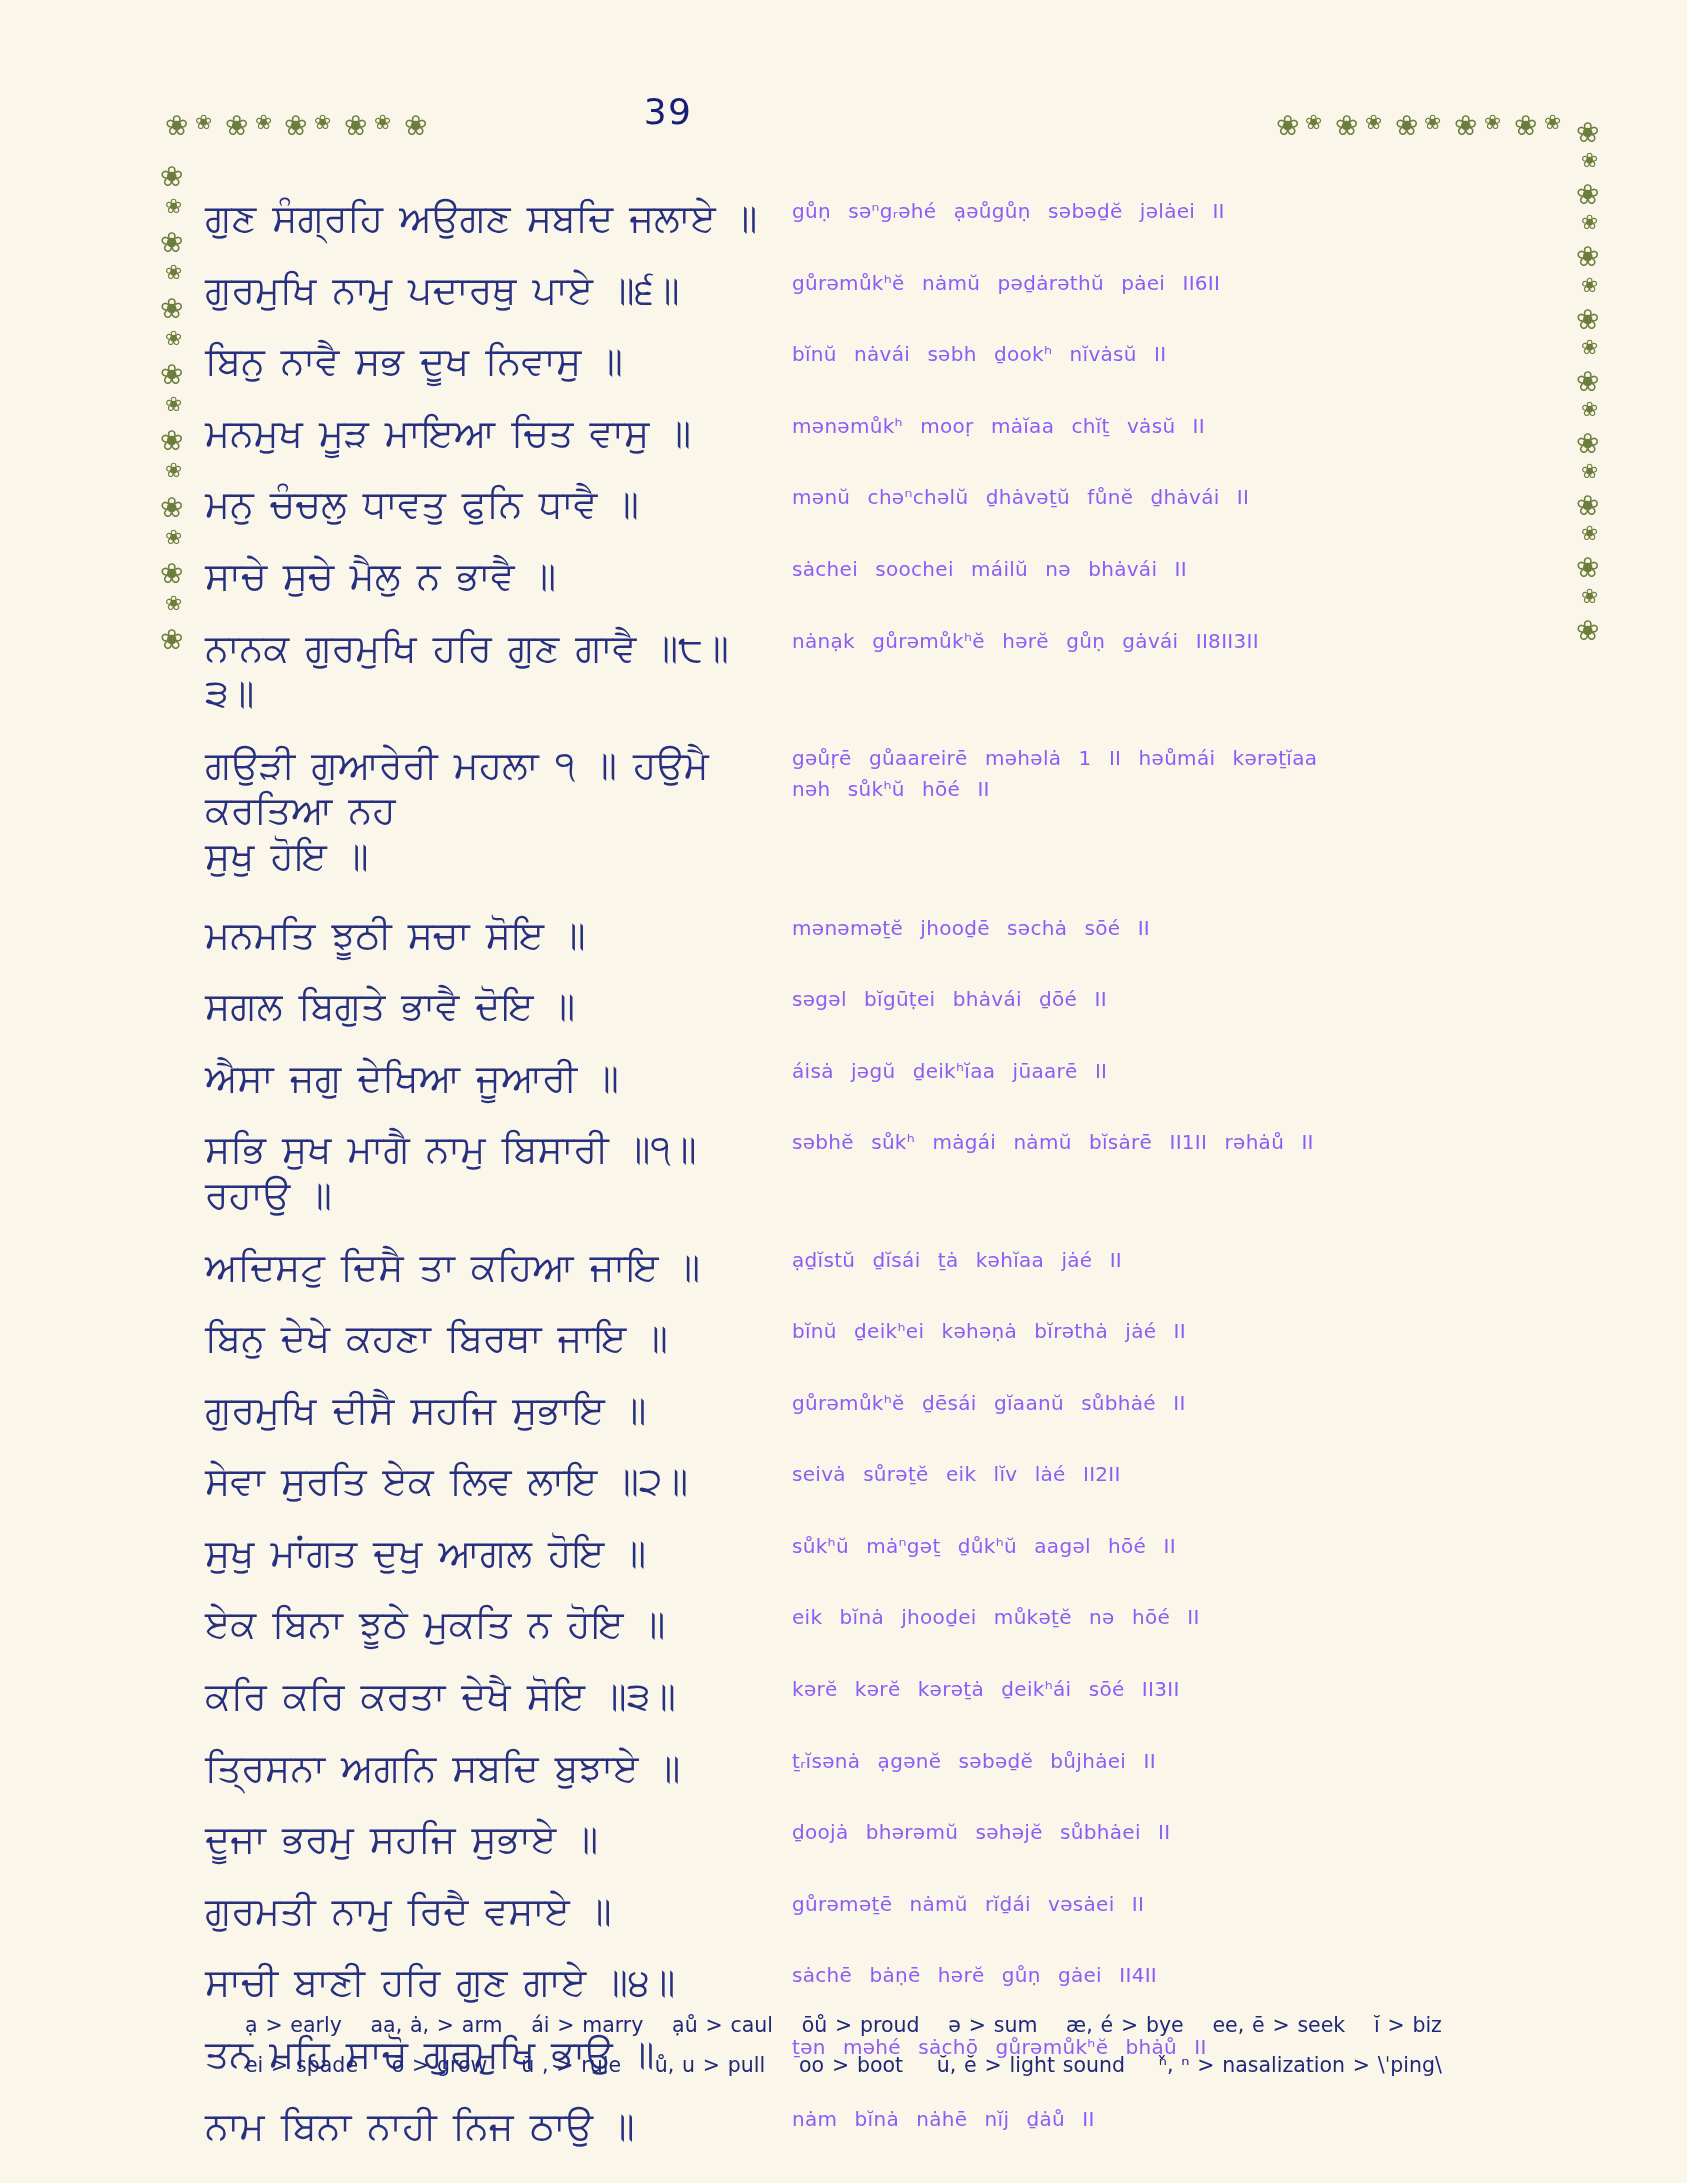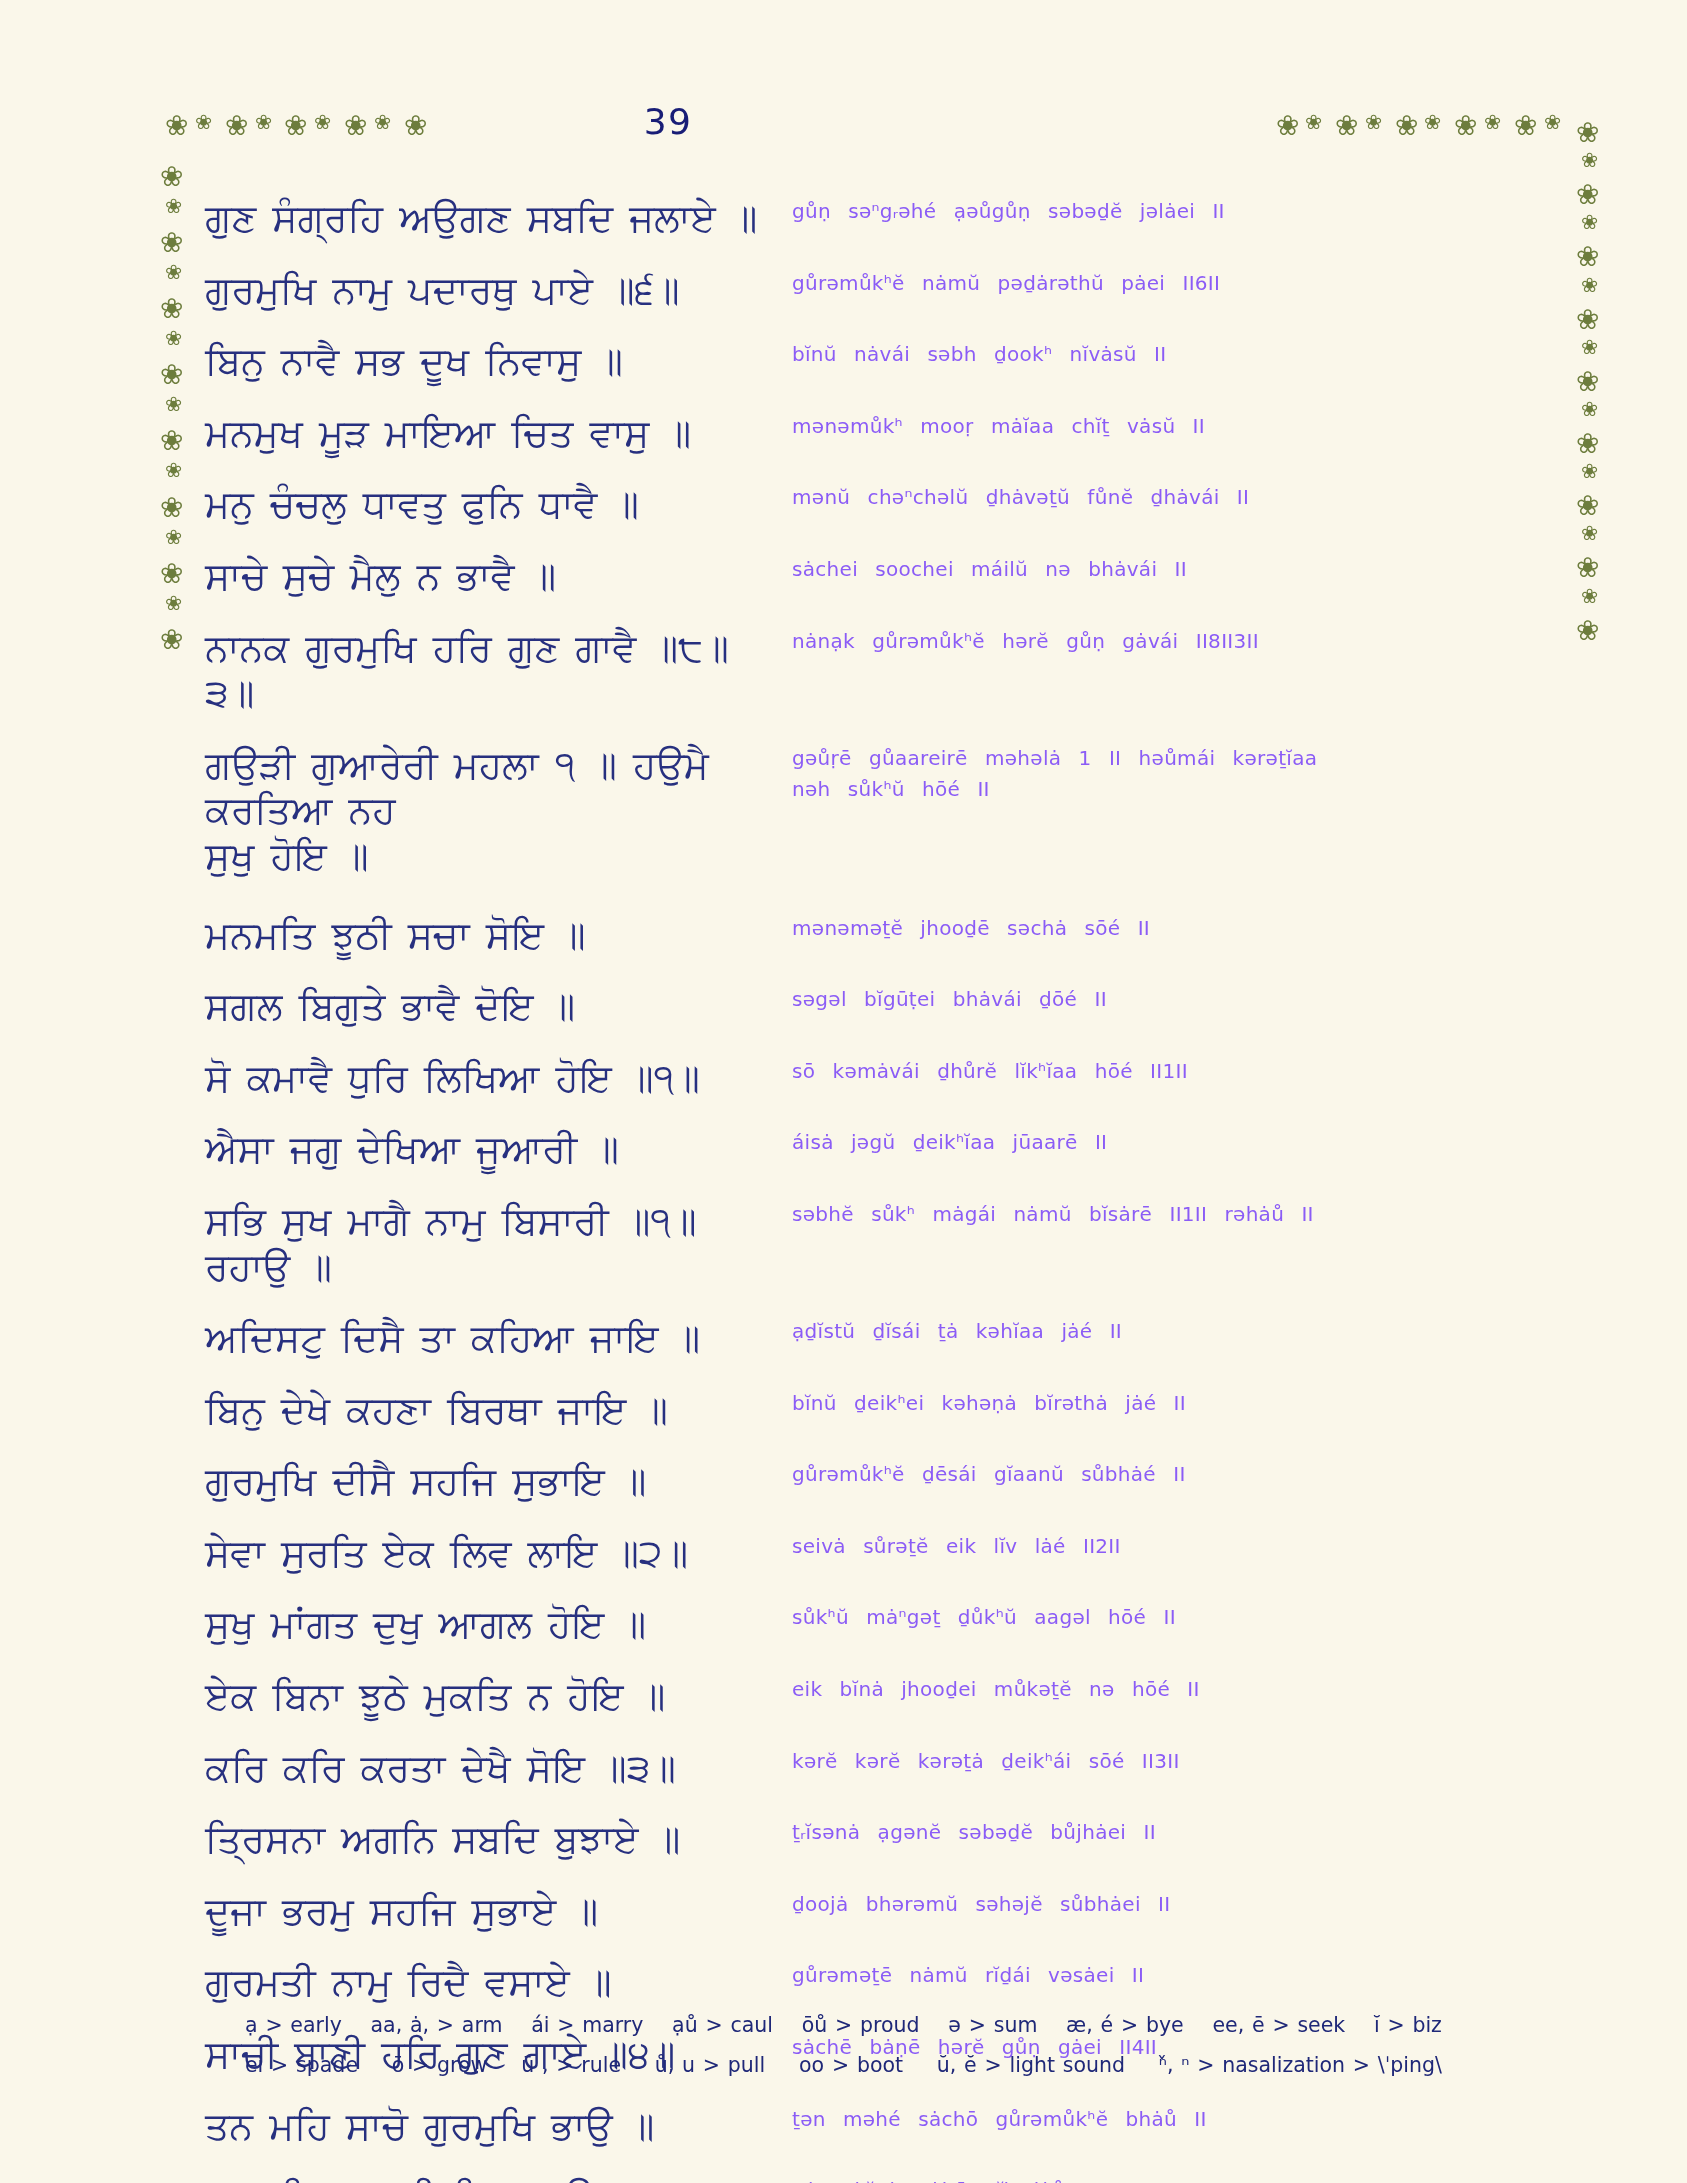--- a/index.html
+++ b/index.html
@@ -5,21 +5,21 @@
   html,body{margin:0;padding:0;}
   body{
     width:1687px;height:2183px;
     background:#faf7ea;
     font-family:"DejaVu Sans", sans-serif;
     position:relative;
     overflow:hidden;
     color:#232d7e;
   }
   .page-number{
-    position:absolute;top:101px;left:0;width:1336px;
+    position:absolute;top:91px;left:0;width:1336px;
     text-align:center;
     font-size:36px;
     color:#181d76;
     letter-spacing:1.3px;
   }
   .flower{
     position:absolute;
     color:#6d7d3d;
     line-height:1;
     user-select:none;
@@ -169,24 +169,20 @@
     </div>
     <div class="row">
       <div class="g">ਮਨਮਤਿ ਝੂਠੀ ਸਚਾ ਸੋਇ ॥</div>
       <div class="r">mənəməṯĕ  jhooḏē  səchȧ  sōé II</div>
     </div>
     <div class="row">
       <div class="g">ਸਗਲ ਬਿਗੁਤੇ ਭਾਵੈ ਦੋਇ ॥</div>
       <div class="r">səgəl  bĭgūṭei  bhȧvái  ḏōé II</div>
     </div>
     <div class="row">
-      <div class="g">ਸੋ ਕਮਾਵੈ ਧੁਰਿ ਲਿਖਿਆ ਹੋਇ ॥੧॥</div>
-      <div class="r">sō  kəmȧvái  ḏhůrĕ  lĭkʰĭaa  hōé II1II</div>
-    </div>
-    <div class="row">
       <div class="g">ਐਸਾ ਜਗੁ ਦੇਖਿਆ ਜੂਆਰੀ ॥</div>
       <div class="r">áisȧ  jəgŭ  ḏeikʰĭaa  jūaarē II</div>
     </div>
     <div class="row">
       <div class="g">ਸਭਿ ਸੁਖ ਮਾਗੈ ਨਾਮੁ ਬਿਸਾਰੀ ॥੧॥ ਰਹਾਉ ॥</div>
       <div class="r">səbhĕ  sůkʰ  mȧgái  nȧmŭ  bĭsȧrē II1II rəhȧů II</div>
     </div>
     <div class="row">
       <div class="g">ਅਦਿਸਟੁ ਦਿਸੈ ਤਾ ਕਹਿਆ ਜਾਇ ॥</div>
       <div class="r">ạḏĭstŭ  ḏĭsái  ṯȧ  kəhĭaa  jȧé II</div>

